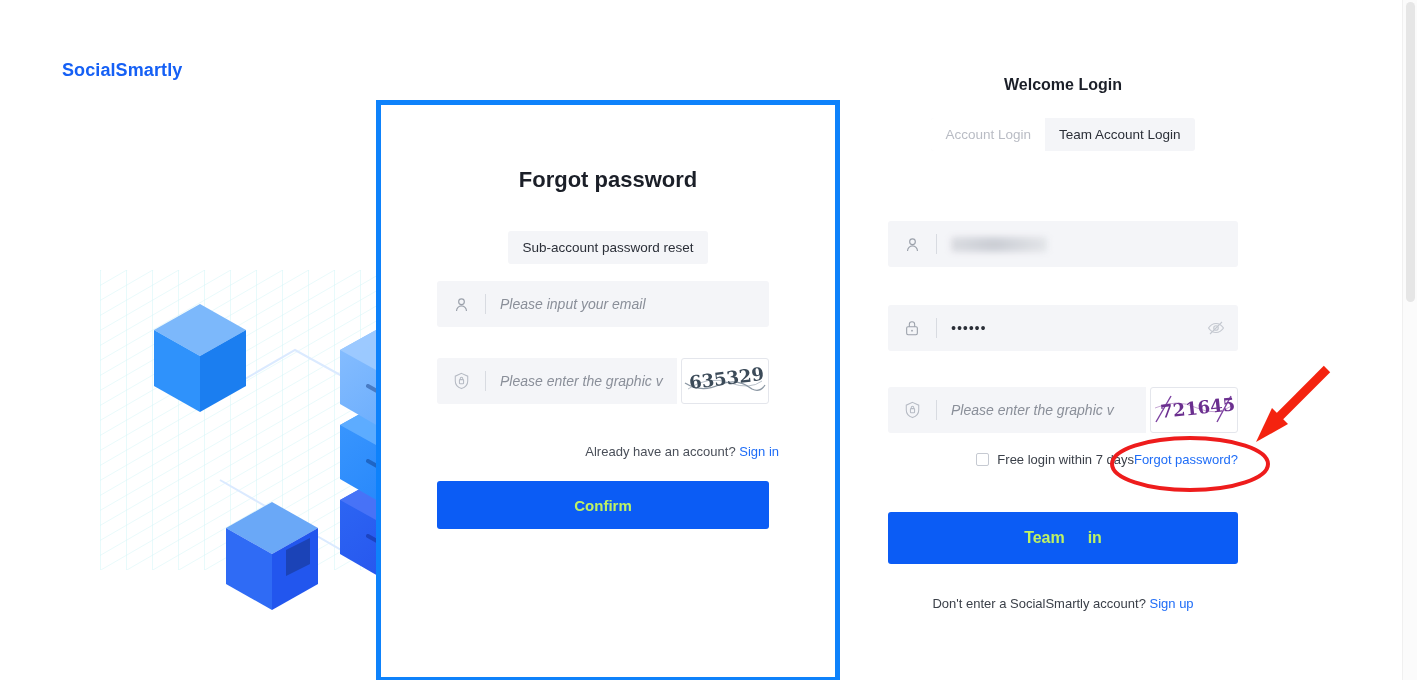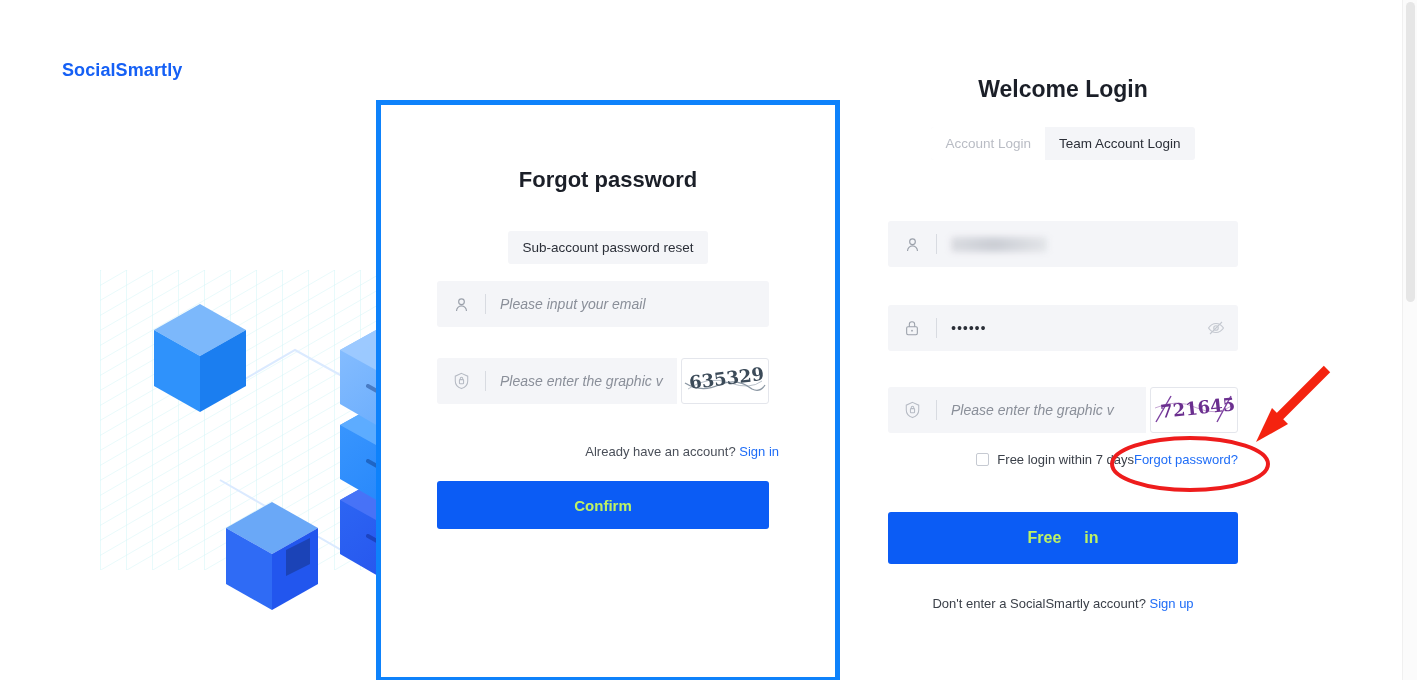--- a/index.html
+++ b/index.html
@@ -85,21 +85,21 @@
     font-family: "Liberation Sans", sans-serif;
   }
   .modal-confirm {
     position: absolute; left: 56px; top: 376px; width: 332px; height: 48px;
   }
 
   
   .right { position: absolute; left: 888px; top: 0; width: 350px; }
   .welcome {
     text-align: center; margin-top: 76px;
-    font-size: 23px; font-weight: bold; color: #1b1f28;
+    font-size: 16px; font-weight: bold; color: #1b1f28;
   }
   .right-seg-wrap { display: flex; justify-content: center; margin-top: 24px; }
   .right .field { margin-top: 0; }
   .r-user { position: absolute; left: 0; top: 221px; width: 350px; }
   .r-pass { position: absolute; left: 0; top: 305px; width: 350px; }
   .blurred {
     height: 15px; width: 96px; margin-left: 14px; border-radius: 2px;
     background: linear-gradient(90deg,#d9dbe0,#c9ccd3 45%,#e2e4e8);
     filter: blur(3px); opacity: .95;
   }
@@ -326,21 +326,21 @@
 
     <div class="r-options">
       <span class="left-opt">
         <span class="cb"></span>
         <span>Free login within 7 days</span>
       </span>
       <span class="link">Forgot password?</span>
     </div>
 
     <button class="btn-primary r-signin">
-      <span>Free</span>
+      <span>Team</span>
       <span class="gap"></span>
       <span>in</span>
     </button>
 
     <div class="r-footer">
       <span>Don't enter a SocialSmartly account?</span>
       <span class="link">Sign up</span>
     </div>
   </div>
 

